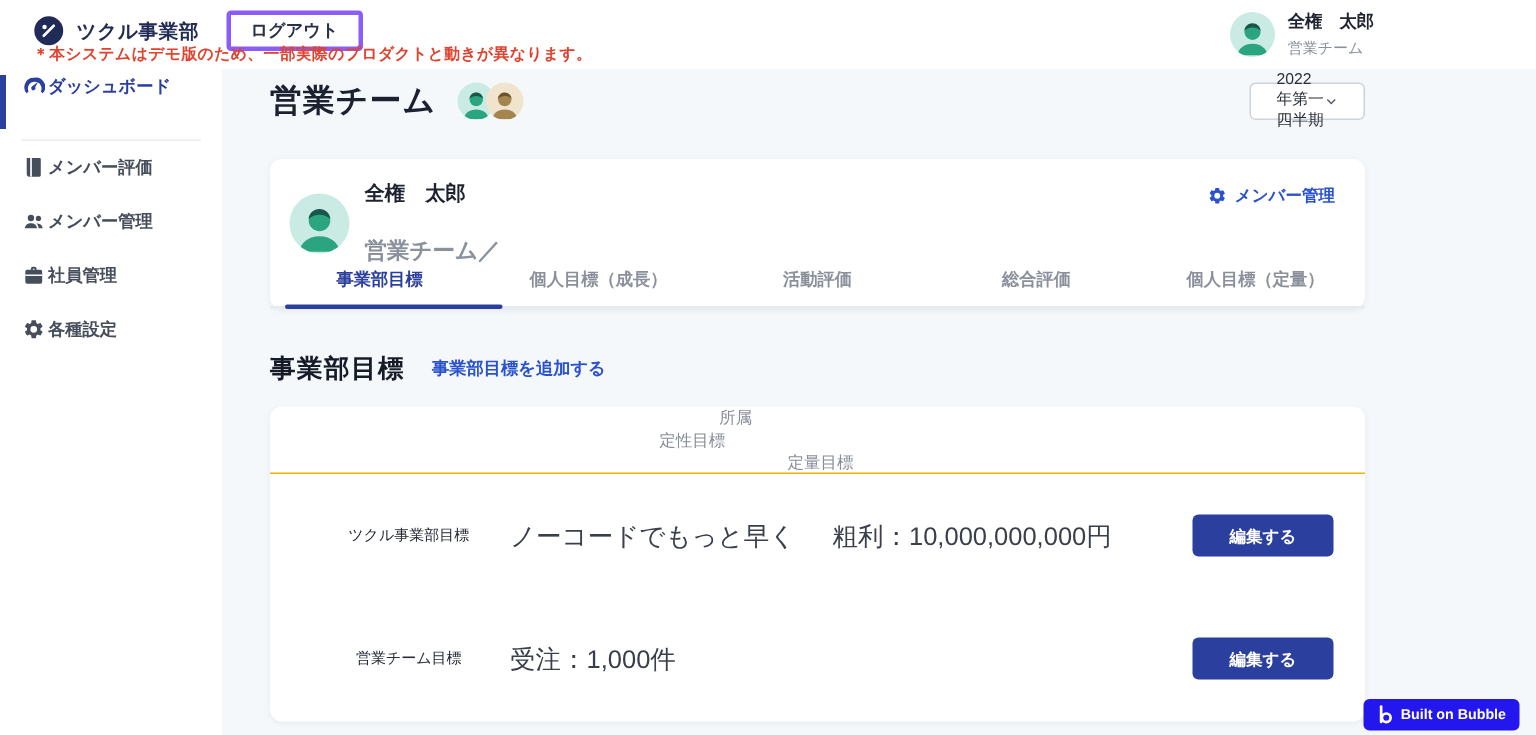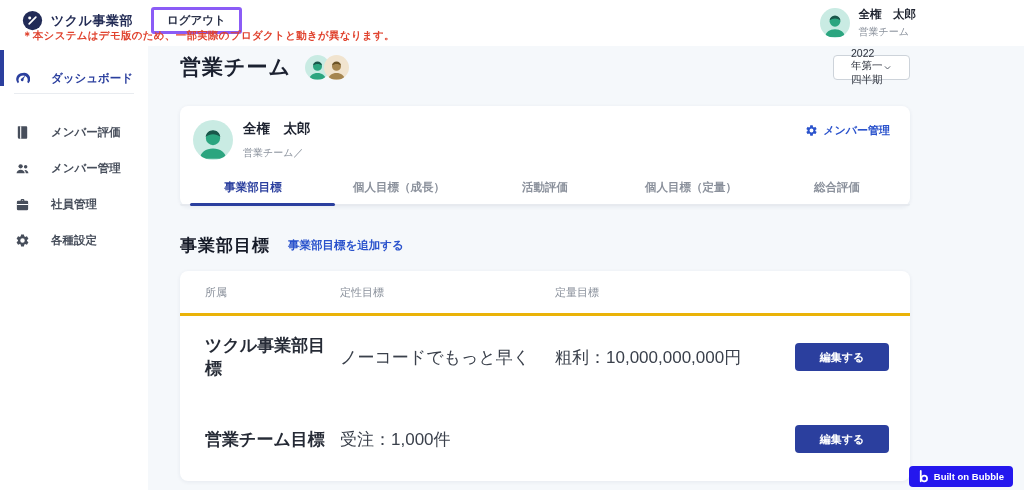--- a/index.html
+++ b/index.html
@@ -21,21 +21,21 @@
   .avatar svg { position:absolute; left:0; bottom:-8%; width:100%; height:100%; }
   .av30 { width:30px; height:30px; }
   .av25 { width:25px; height:25px; }
   .av40 { width:40px; height:40px; }
   .avatar.tan { background:#f1e4cf; }
   .user-name { font-size:11.5px; font-weight:800; color:#1f2430; }
   .user-team { font-size:10px; color:#8a919c; margin-top:3px; }
 
   
   .sidebar { position:absolute; top:46px; left:0; width:148px; bottom:0; background:#fff; padding-top:4px; }
-  .side-item { display:flex; align-items:flex-end; gap:21px; height:36px; padding-left:11px;
+  .side-item { display:flex; align-items:flex-start; gap:2px; height:36px; padding-left:11px;
                border-left:4px solid transparent; font-size:11.5px; font-weight:700; color:#474e5b; cursor:pointer; }
   .side-item svg { width:15px; height:15px; fill:currentColor; flex:none; }
   .side-item.active { border-left-color:#2b3f9e; color:#2b3f9e; }
   .side-divider { border-top:1px solid #e9ecf0; margin:7px 14px 10px 14px; }
 
   
   .main { position:absolute; left:148px; top:46px; right:0; bottom:0; padding:6px 114px 0 32px; }
   .page-head { display:flex; align-items:center; height:30px; }
   .page-title { font-size:21px; font-weight:800; color:#1b2130; letter-spacing:1px; }
   .team-avatars { display:flex; margin-left:14px; }
@@ -45,41 +45,41 @@
             display:flex; align-items:center; justify-content:space-between; padding:0 17px;
             font-size:10.5px; color:#2a2f3a; cursor:pointer; }
   .select svg { width:9px; height:9px; stroke:#555c66; fill:none; stroke-width:2.6; flex:none; }
 
   .card { background:#fff; border-radius:8px; box-shadow:0 1px 4px rgba(25,45,85,.07); }
 
   
   .profile-card { margin-top:24px; height:100px; position:relative; }
   .card-user { position:absolute; top:14px; left:13px; display:flex; gap:10px; align-items:center; }
   .p-name { font-size:13.5px; font-weight:800; color:#1e2330; }
-  .p-team { font-size:10px; color:#8a919c; margin-top:8px; }
+  .p-team { font-size:15px; color:#8a919c; margin-top:20px;font-weight:bold; }
   .manage-link { position:absolute; top:17px; right:20px; display:flex; gap:5px; align-items:center;
                  font-size:11px; font-weight:700; color:#2a52cc; cursor:pointer; }
   .manage-link svg { width:13px; height:13px; fill:#2a52cc; }
   .tabs { position:absolute; bottom:0; left:0; right:0; height:35px; display:flex; }
   .tab { flex:1; text-align:center; font-size:11.5px; font-weight:700; color:#8b919c; line-height:32px; cursor:pointer; }
   .tab.active { color:#2b3f9e; }
   .tabs-line { position:absolute; bottom:0; left:0; right:0; height:2px; background:#e7eaef; border-radius:0 0 8px 8px; }
   .tabs-indicator { position:absolute; bottom:0; left:10px; width:145px; height:3px; background:#2b3f9e; border-radius:2px; z-index:2; }
 
   
   .section-head { margin-top:27px; display:flex; align-items:center; gap:18px; height:24px; }
   .section-title { font-size:17px; font-weight:800; color:#161b28; letter-spacing:1px; }
   .add-link { font-size:11.5px; font-weight:700; color:#2a52cc; cursor:pointer; }
 
   .goals-card { margin-top:14px; height:210px; }
   .trow { display:flex; align-items:center; padding-left:25px; padding-right:21px; }
-  .thead { height:45px; border-bottom:3px solid #eab308; font-size:11px; color:#878e99; }
+  .thead { height:45px; border-bottom:1px solid #eab308; font-size:11px; color:#878e99;flex-direction:column; }
   .tdata { height:82px; }
   .c1 { width:135px; } .c2 { width:215px; } .c3 { flex:1; } .c4 { width:94px; flex:none; }
-  .aff { font-weight:700; font-size:17px; color:#262b36; }
+  .aff { font-weight:400; font-size:10px; color:#262b36;text-align:center; }
   .qual, .quant { font-size:17px; color:#3a404b; }
   .edit-btn { width:94px; height:28px; background:#2b3f9e; color:#fff; font-size:11px; font-weight:700;
               border:none; border-radius:4px; cursor:pointer; font-family:inherit; }
 
   
   .bubble-badge { position:absolute; right:11px; bottom:3px; height:21px; background:#2417ee; border-radius:4px;
                   display:flex; align-items:center; gap:5px; padding:0 9px; cursor:pointer; z-index:9;margin-left:30px; }
   .bubble-badge svg { width:11px; height:13px; }
   .bubble-text { font-size:9.5px; font-weight:700; color:#fff; }
 </style>
@@ -203,22 +203,22 @@
       <div class="manage-link">
         <svg viewBox="0 0 24 24">
             <path d="M19.14 12.94c.04-.3.06-.61.06-.94 0-.32-.02-.64-.07-.94l2.03-1.58a.49.49 0 00.12-.61l-1.92-3.32a.49.49 0 00-.59-.22l-2.39.96c-.5-.38-1.03-.7-1.62-.94l-.36-2.54a.48.48 0 00-.48-.41h-3.84c-.24 0-.43.17-.47.41l-.36 2.54c-.59.24-1.13.57-1.62.94l-2.39-.96a.49.49 0 00-.59.22L2.74 8.87c-.12.21-.08.47.12.61l2.03 1.58c-.05.3-.09.63-.09.94s.02.64.07.94l-2.03 1.58a.49.49 0 00-.12.61l1.92 3.32c.12.22.37.29.59.22l2.39-.96c.5.38 1.03.7 1.62.94l.36 2.54c.05.24.24.41.48.41h3.84c.24 0 .44-.17.47-.41l.36-2.54c.59-.24 1.13-.56 1.62-.94l2.39.96c.22.08.47 0 .59-.22l1.92-3.32c.12-.22.07-.47-.12-.61l-2.01-1.58zM12 15.6a3.6 3.6 0 110-7.2 3.6 3.6 0 010 7.2z"></path>
           </svg>
         <span>メンバー管理</span>
       </div>
       <div class="tabs">
         <span class="tab active">事業部目標</span>
         <span class="tab">個人目標（成長）</span>
         <span class="tab">活動評価</span>
+        <span class="tab">総合評価</span>
         <span class="tab">個人目標（定量）</span>
-        <span class="tab">総合評価</span>
       </div>
       <div class="tabs-line"></div>
       <div class="tabs-indicator"></div>
     </section>
 
     <div class="section-head">
       <h2 class="section-title">事業部目標</h2>
       <span class="add-link">事業部目標を追加する</span>
     </div>
 

